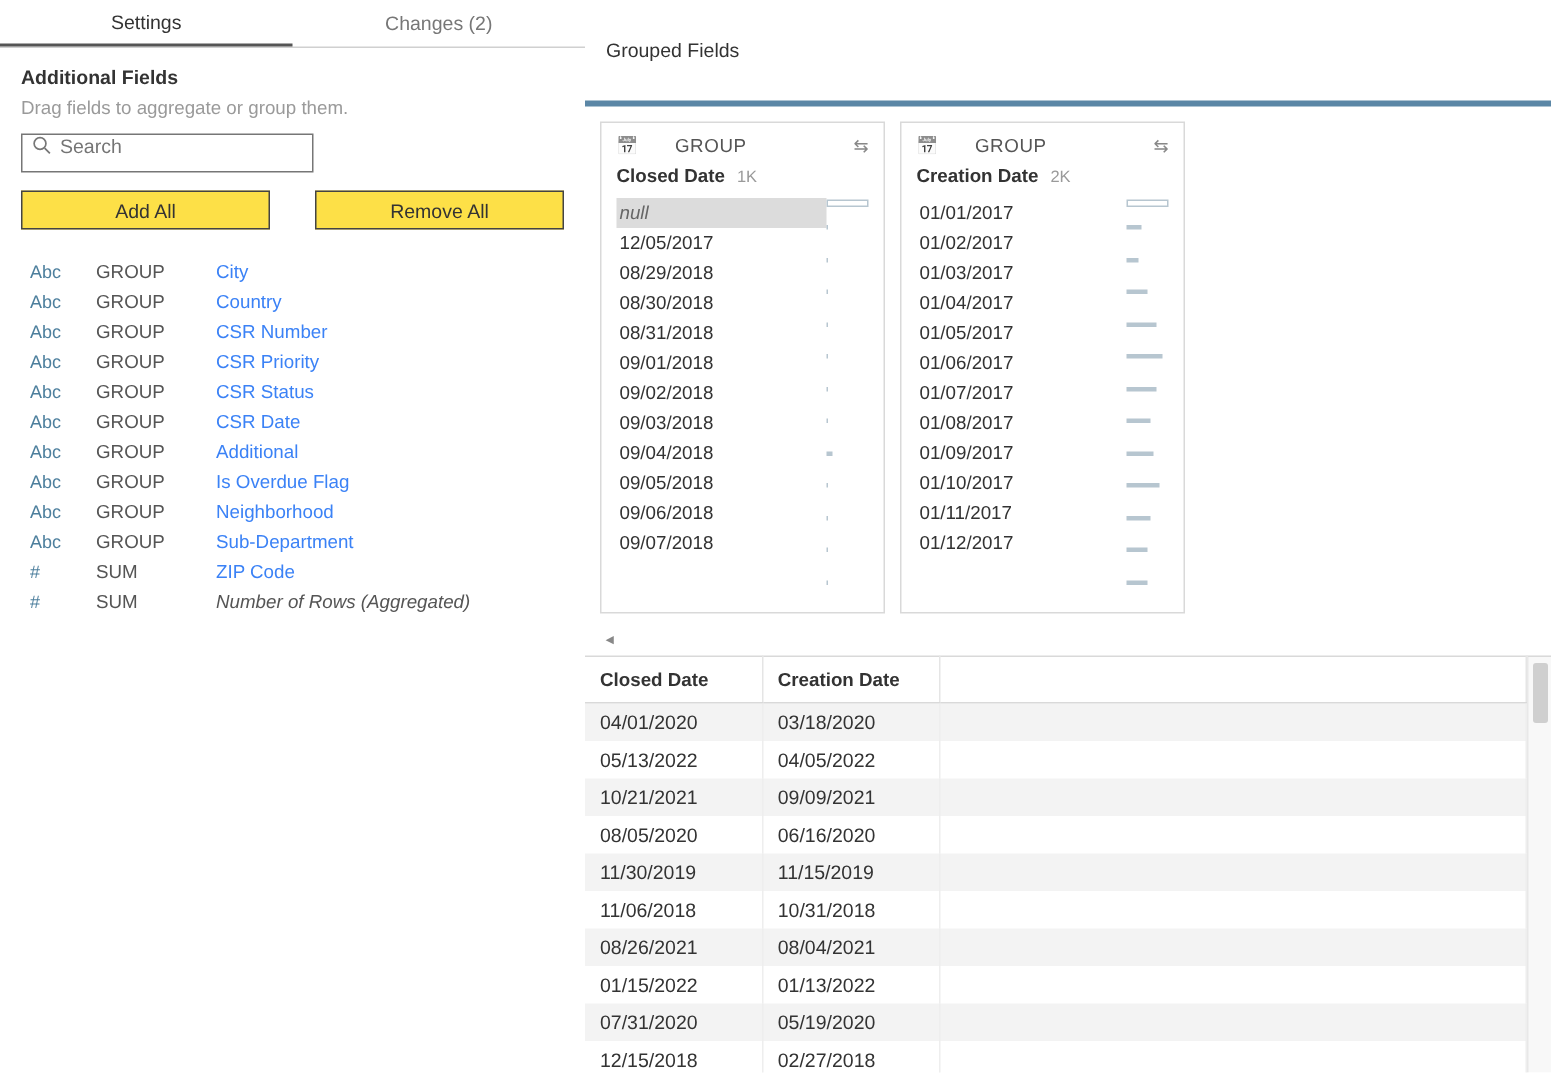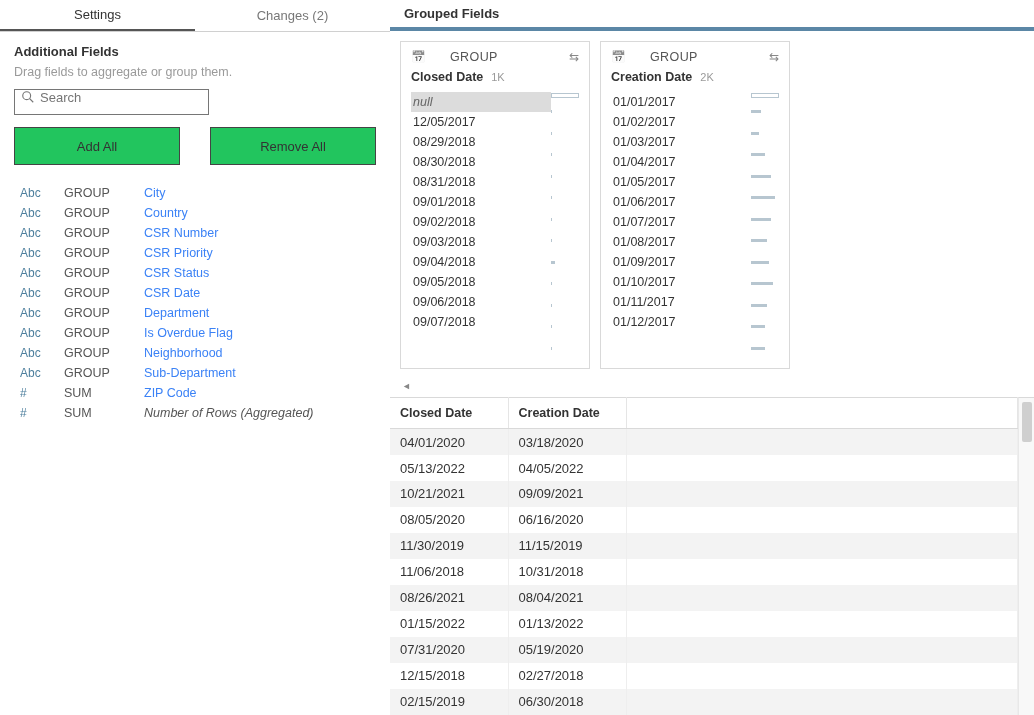--- a/index.html
+++ b/index.html
@@ -15,31 +15,31 @@
 
   .section-title { padding: 12px 14px 4px; font-weight: 600; font-size: 13px; color: #333; }
   .hint { padding: 2px 14px 10px; color: #9a9a9a; font-size: 12.5px; }
 
   .search-wrap { margin: 0 14px 12px; }
   .search { width: 195px; height: 26px; border: 1px solid #767676; display: flex; align-items: flex-start; padding: 0 6px; }
   .search input { border: none; outline: none; flex: 1; font-size: 13px; color: #555; background: transparent; }
   .search-icon { width: 14px; height: 14px; margin-right: 5px; flex-shrink: 0; }
 
   .btn-row { display: flex; gap: 30px; padding: 0 14px 14px; }
-  .btn { flex: 1; height: 38px; border: 1px solid #444; background: #22c55e; cursor: pointer; font-size: 13px; color: #333; }
+  .btn { flex: 1; height: 26px; border: 1px solid #444; background: #fde047; cursor: pointer; font-size: 13px; color: #333; }
 
   .field-list { padding: 4px 14px; }
   .field-row { display: flex; align-items: center; height: 20px; font-size: 12.5px; }
   .field-type { width: 50px; color: #4d7f9d; font-size: 12px; display: flex; align-items: center; padding-left: 6px; }
   .field-agg { width: 80px; color: #555; text-align: left; }
   .field-name { flex: 1; color: #3b82f6; }
   .field-name.italic { font-style: italic; color: #555; }
 
   
-  .grouped-header { padding: 6px 14px; font-weight: 700; font-size: 13px; border-bottom: 4px solid #5b87a6; }
+  .grouped-header { padding: 26px 14px; font-weight: 400; font-size: 13px; border-bottom: 4px solid #5b87a6; }
 
   .cards-row { display: flex; gap: 10px; padding: 10px 0 10px 10px; }
   .card { width: 190px; border: 1px solid #d9d9d9; background: #fff; display: flex; flex-direction: column; }
   .card-head { padding: 8px 10px 2px; display: flex; align-items: center; justify-content: space-between; }
   .card-head-left { display: flex; align-items: center; gap: 24px; }
   .card-type-icon { color: #4d7f9d; font-size: 13px; }
   .card-agg { color: #555; font-size: 12.5px; letter-spacing: 0.4px; }
   .card-swap-icon { color: #888; font-size: 12px; }
   .card-sub { padding: 4px 10px 8px; display: flex; align-items: baseline; gap: 8px; }
   .card-title { font-weight: 600; font-size: 12.5px; }
@@ -120,21 +120,21 @@
           <div class="field-name">CSR Status</div>
         </div>
         <div class="field-row">
           <div class="field-type">Abc</div>
           <div class="field-agg">GROUP</div>
           <div class="field-name">CSR Date</div>
         </div>
         <div class="field-row">
           <div class="field-type">Abc</div>
           <div class="field-agg">GROUP</div>
-          <div class="field-name">Department</div>
+          <div class="field-name">Additional</div>
         </div>
         <div class="field-row">
           <div class="field-type">Abc</div>
           <div class="field-agg">GROUP</div>
           <div class="field-name">Is Overdue Flag</div>
         </div>
         <div class="field-row">
           <div class="field-type">Abc</div>
           <div class="field-agg">GROUP</div>
           <div class="field-name">Neighborhood</div>

